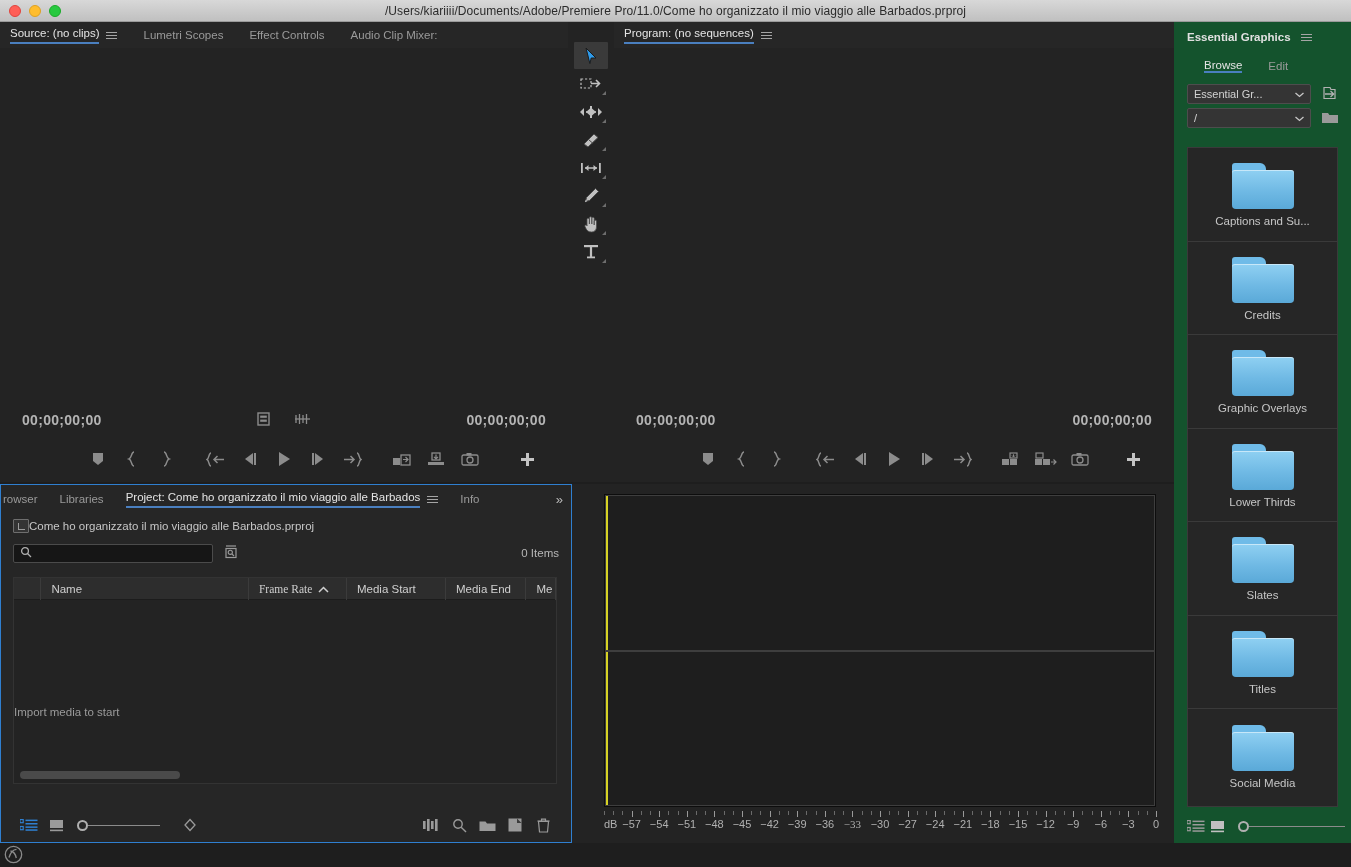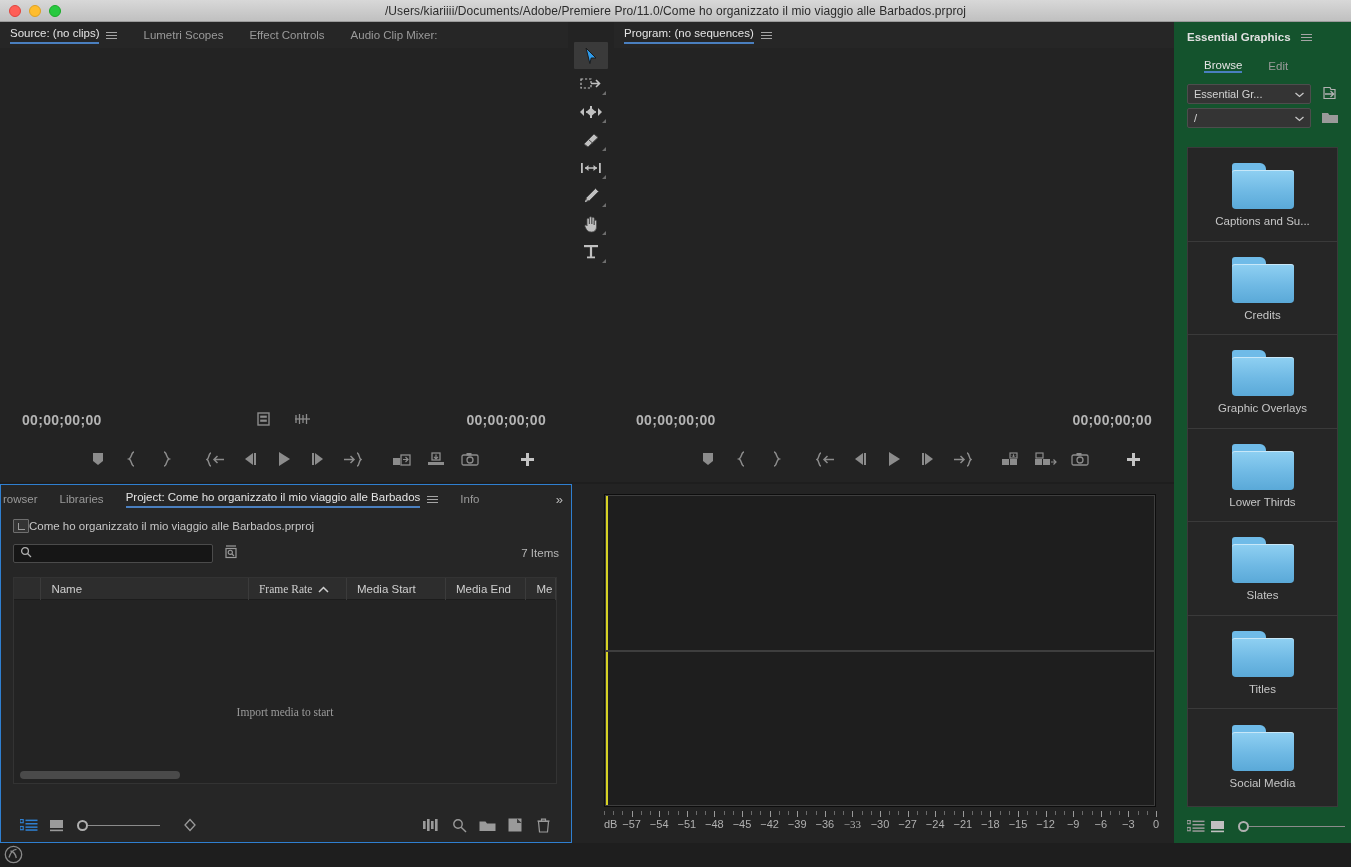--- a/index.html
+++ b/index.html
@@ -128,22 +128,22 @@
   }
   .col-hdr {
     display:flex; height:22px; background:#2d2d2d; align-items:center;
     border-bottom:1px solid #1c1c1c; font-size:11.5px; color:#cfcfcf;
   }
   .col {
     padding-left:10px; border-right:1px solid #3b3b3b; height:22px;
     display:flex; align-items:center; gap:6px; white-space:nowrap; overflow:hidden;
   }
   .empty-msg {
-    position:absolute; left:0; right:0; top:128px; text-align:center;
-    font-size:11.5px; color:#9b9b9b;font-family:Liberation Serif, serif;
+    position:absolute; left:0; right:0; top:128px; 
+    font-size:11.5px; color:#9b9b9b;
   }
   .hscroll {
     position:absolute; left:6px; bottom:4px; width:160px; height:8px;
     background:#4a4a4a; border-radius:4px;
   }
   .proj-foot {
     position:absolute; left:0; right:0; bottom:0; height:34px;
     display:flex; align-items:center; padding:0 14px; gap:0;
   }
   .fbtn {
@@ -576,21 +576,21 @@
         <span></span>
       </div>
       <div class="findbox">
         <svg width="16" height="15" viewBox="0 0 16 15">
           <line x1="3" y1="1" x2="13" y2="1" stroke="#9a9a9a" stroke-width="1.2"></line>
           <rect x="3" y="3.5" width="10" height="9" fill="none" stroke="#9a9a9a" stroke-width="1.2"></rect>
           <circle cx="7.3" cy="7.3" r="2.1" fill="none" stroke="#9a9a9a" stroke-width="1.1"></circle>
           <line x1="9" y1="9" x2="11" y2="11" stroke="#9a9a9a" stroke-width="1.1"></line>
         </svg>
       </div>
-      <span class="items-count">7 Items</span>
+      <span class="items-count">0 Items</span>
     </div>
 
     <div class="proj-list">
       <div class="col-hdr">
         <div class="col" style="width:28px;padding-left:0;"></div>
         <div class="col" style="width:212px;">
           <span>Name</span>
         </div>
         <div class="col" style="width:100px;font-family:Liberation Serif, serif;">
           <span>Frame Rate</span>

